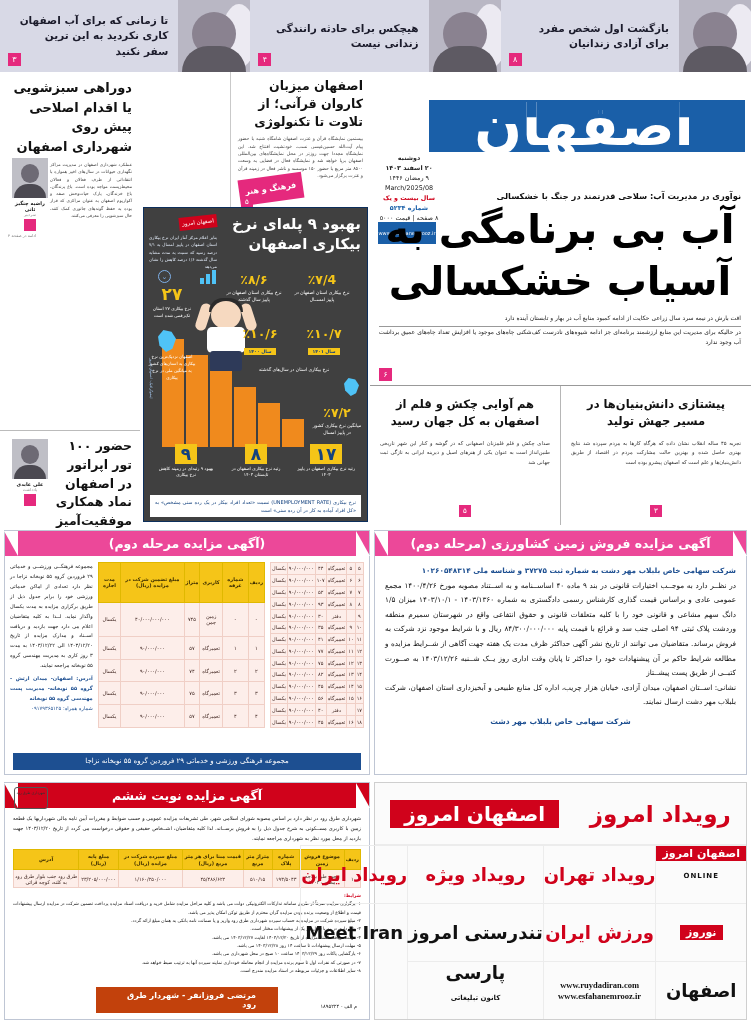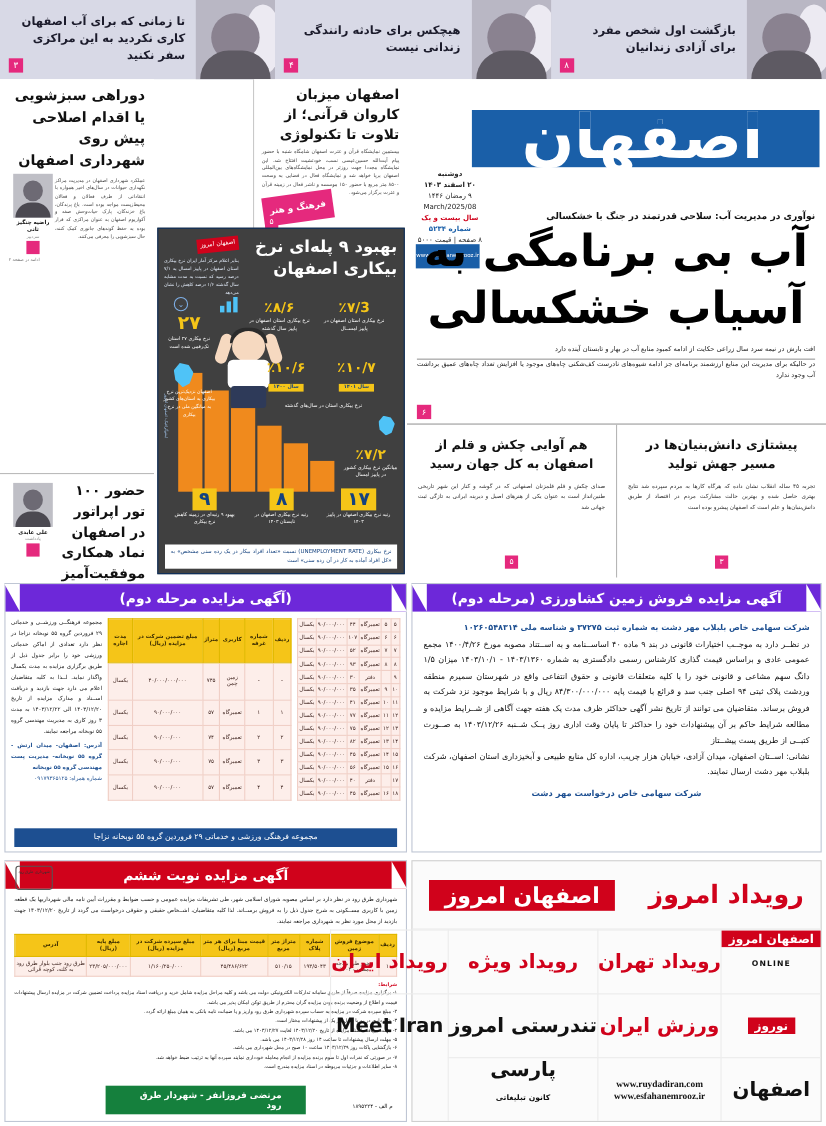--- a/index.html
+++ b/index.html
@@ -126,21 +126,21 @@
     border-top:1px solid #999; }
   .sub { flex:1; padding:10px 10px 0; position:relative; }
   .sub + .sub { border-right:1px solid #b6b6b6; }
   .sub h4 { font-size:11.5px; font-weight:bold; color:#111; text-align:center; line-height:1.5; }
   .sub p { font-size:5.2px; color:#333; line-height:1.85; text-align:justify; margin-top:8px; }
   .sub .bdg { position:absolute; left:50%; transform:translateX(-50%); bottom:8px; width:12px; height:12px;
     background:#e5297d; color:#fff; font-size:7px; text-align:center; line-height:12px; }
 
   
   .ad { position:absolute; background:#fff; border:1px solid #bfc6d4; }
-  .ad-ribbon { position:relative; height:25px; background:#6d28d9; color:#fff; font-size:12.5px;
+  .ad-ribbon { position:relative; height:25px; background:#ec4899; color:#fff; font-size:12.5px;
     font-weight:bold; text-align:center; line-height:25px; }
   .ad-ribbon.red { background:#d0021b; }
   .ad-ribbon::before { content:""; position:absolute; right:-1px; top:0; border-top:25px solid transparent;
     border-left:14px solid #fff; }
   .ad-ribbon::after { content:""; position:absolute; left:-1px; top:0; border-bottom:25px solid transparent;
     border-right:14px solid #fff; }
 
   #ad-agri { right:4px; top:530px; width:373px; height:245px; background:#fff; }
   #ad-agri .inner { padding:8px 10px; }
   #ad-agri p { font-size:7.3px; line-height:2.0; color:#111; text-align:justify; }
@@ -159,21 +159,21 @@
 
   #ad-city { left:4px; top:782px; width:366px; height:238px; }
   #ad-city .inner { padding:6px 8px; }
   #ad-city p.lead { font-size:5.1px; line-height:1.95; color:#111; text-align:justify; }
   #ad-city .terms { font-size:4.5px; line-height:1.85; color:#111; text-align:justify; margin-top:4px; }
   #ad-city .terms .t { color:#d0021b; font-weight:bold; }
   #ad-city .emblem { position:absolute; left:9px; top:4px; width:34px; height:22px;
     border:1px solid #555; border-radius:3px; font-size:3.6px; text-align:center; line-height:1.3;
     padding-top:3px; color:#333; }
   #ad-city .mayor { position:absolute; left:50%; transform:translateX(-50%); bottom:6px;
-    background:#15803d; color:#fff; font-size:8px; font-weight:bold; padding:4px 22px; }
+    background:#c2410c; color:#fff; font-size:8px; font-weight:bold; padding:4px 22px; }
   #ad-city .malef { position:absolute; right:12px; bottom:10px; font-size:5px; color:#111; }
 
   
   #brandgrid { right:4px; top:782px; width:373px; height:238px; border:1px solid #cfcfcf; background:#fbfbfb; }
   .bg-top { display:flex; align-items:center; justify-content:space-around; height:62px;
     border-bottom:1px solid #ececec; }
   .bg-rooydad { color:#d0021b; font-size:23px; font-weight:bold; }
   .bg-esfahan { background:#d0021b; color:#fff; font-size:20px; font-weight:bold; padding:2px 14px; }
   .bg-rows { display:grid; grid-template-columns:repeat(4,1fr); }
   .bg-cell { height:58px; display:flex; flex-direction:column; align-items:center; justify-content:center;
@@ -191,21 +191,21 @@
 
   <div class="topbanner">
     <div class="tb-cell">
       <div class="tb-photo">
         <div class="hl"></div>
           <div class="face"></div>
           <div class="body"></div>
       </div>
       <div class="tb-text">
         <div class="ln">تا زمانی که برای آب اصفهان</div>
-        <div class="ln">کاری نکردید به این مراکزی</div>
+        <div class="ln">کاری نکردید به این ترین</div>
         <div class="ln">سفر نکنید</div>
       </div>
       <span class="tb-pagenum">۳</span>
     </div>
     <div class="tb-cell">
       <div class="tb-photo">
         <div class="hl"></div>
           <div class="face"></div>
           <div class="body"></div>
       </div>
@@ -298,21 +298,21 @@
     <div class="ig-person">
       <div class="arm l"></div>
         <div class="arm r"></div>
       <div class="hair"></div>
         <div class="head"></div>
       <div class="torso"></div>
         <div class="legs"></div>
     </div>
 
     <div class="ig-pct" style="right:14px; top:64px; width:62px;">
-      <span>٪۷/3</span>
+      <span>٪۷/4</span>
       <span class="cap">نرخ بیکاری استان اصفهان در پاییز امســال</span>
     </div>
     <div class="ig-pct" style="right:82px; top:64px; width:62px;">
       <span>٪۸/۶</span>
       <span class="cap">نرخ بیکاری استان اصفهان در پاییز سال گذشته</span>
     </div>
     <div class="ig-pct" style="right:14px; top:118px; width:58px;">
       <span>٪۱۰/۷</span>
       <span class="ig-yearchip">سال ۱۴۰۱</span>
     </div>
@@ -382,21 +382,21 @@
       <span class="bdg">۵</span>
     </div>
   </div>
 
   <div class="ad" id="ad-agri">
     <div class="ad-ribbon">آگهی مزایده فروش زمین کشاورزی (مرحله دوم)</div>
     <div class="inner">
       <p style="color:#1d4f91;font-weight:bold;">شرکت سهامی خاص بلبلاب مهر دشت به شماره ثبت ۳۷۲۷۵ و شناسه ملی ۱۰۲۶۰۵۴۸۳۱۴</p>
       <p>در نظــر دارد به موجــب اختیارات قانونی در بند ۹ ماده ۴۰ اساســنامه و به اســتناد مصوبه مورخ ۱۴۰۰/۴/۲۶ مجمع عمومی عادی و براساس قیمت گذاری کارشناس رسمی دادگستری به شماره ۱۴۰۳/۱۳۶۰ - ۱۴۰۳/۱۰/۱ میزان ۱/۵ دانگ سهم مشاعی و قانونی خود را با کلیه متعلقات قانونی و حقوق انتفاعی واقع در شهرستان سمیرم منطقه وردشت پلاک ثبتی ۹۴ اصلی جنب سد و قرائع با قیمت پایه ۸۴/۳۰۰/۰۰۰/۰۰۰ ریال و با شرایط موجود نزد شرکت به فروش برساند. متقاضیان می توانند از تاریخ نشر آگهی حداکثر ظرف مدت یک هفته جهت آگاهی از شــرایط مزایده و مطالعه شرایط حاکم بر آن پیشنهادات خود را حداکثر تا پایان وقت اداری روز یــک شــنبه ۱۴۰۳/۱۲/۲۶ به صــورت کتبــی از طریق پست پیشــتاز</p>
       <p>نشانی: اســتان اصفهان، میدان آزادی، خیابان هزار چریب، اداره کل منابع طبیعی و آبخیزداری استان اصفهان، شرکت بلبلاب مهر دشت ارسال نمایند.</p>
-      <div class="signature">شرکت سهامی خاص درخواست مهر دشت</div>
+      <div class="signature">شرکت سهامی خاص بلبلاب مهر دشت</div>
     </div>
   </div>
 
   <div class="ad" id="ad-sport">
     <div class="ad-ribbon">(آگهی مزایده مرحله دوم)</div>
     <div class="cols">
       <table class="auc" id="tbl-left">
           <tbody>
             <tr>
               <td>۵</td>

